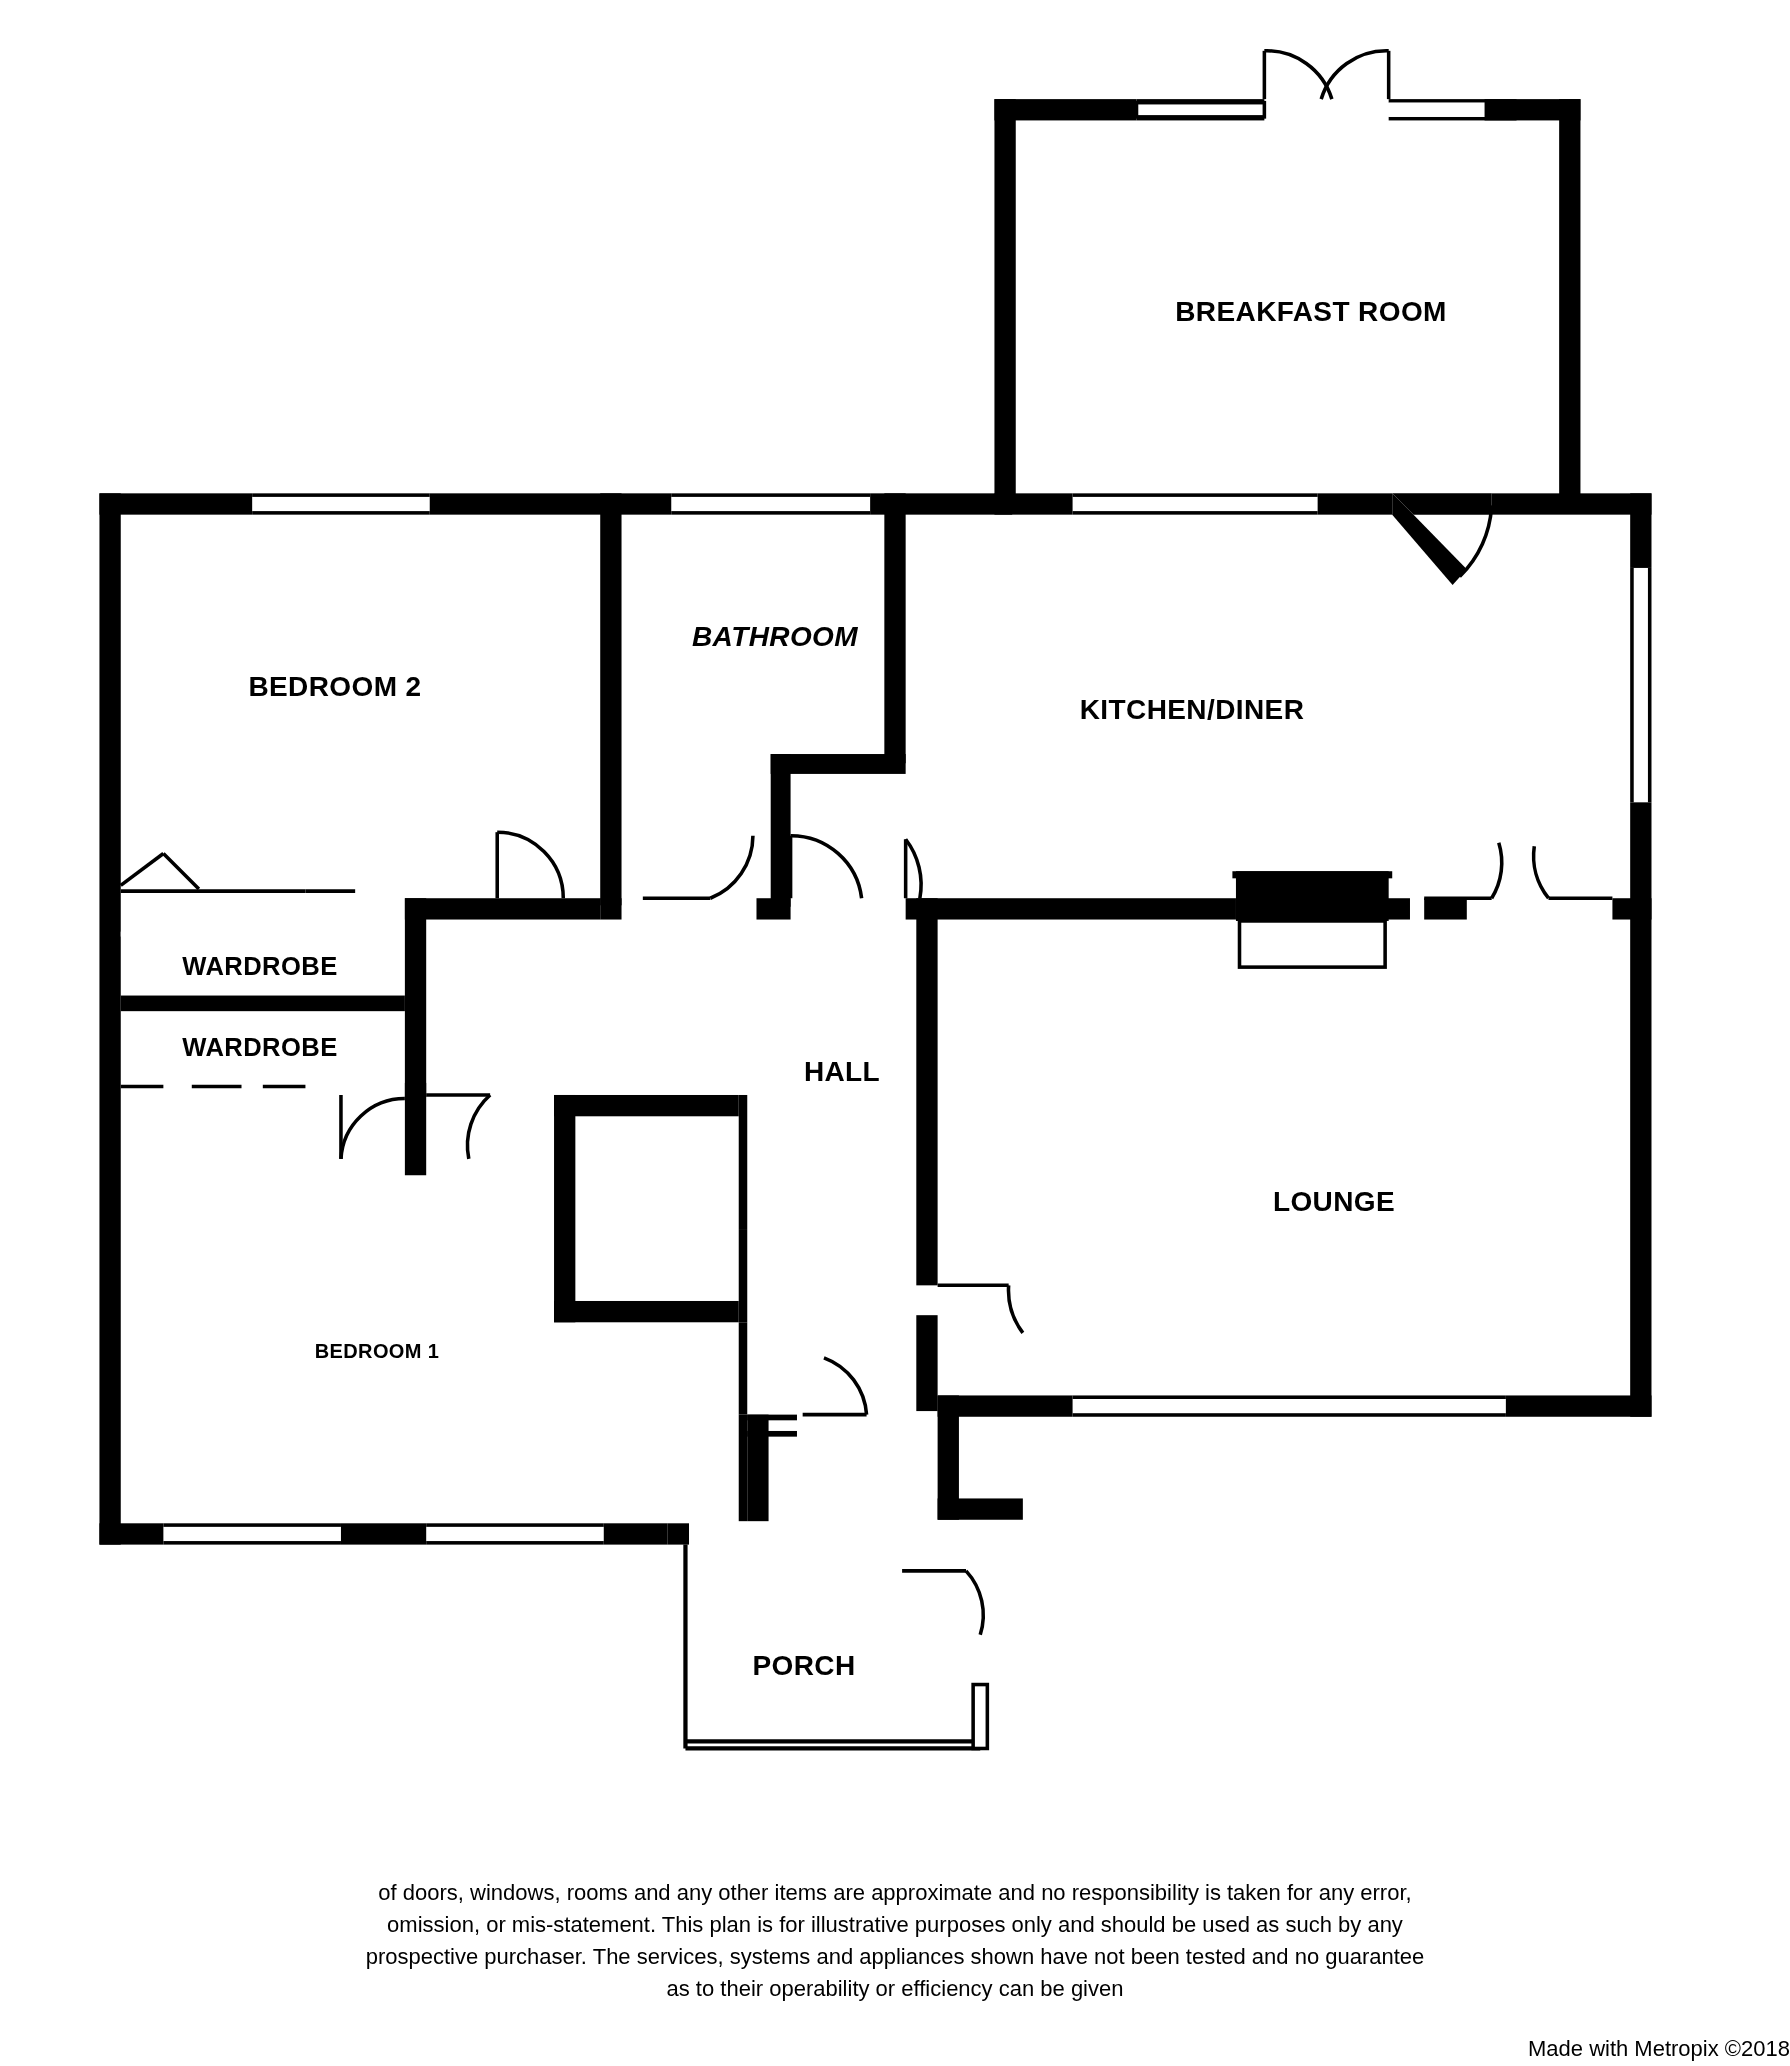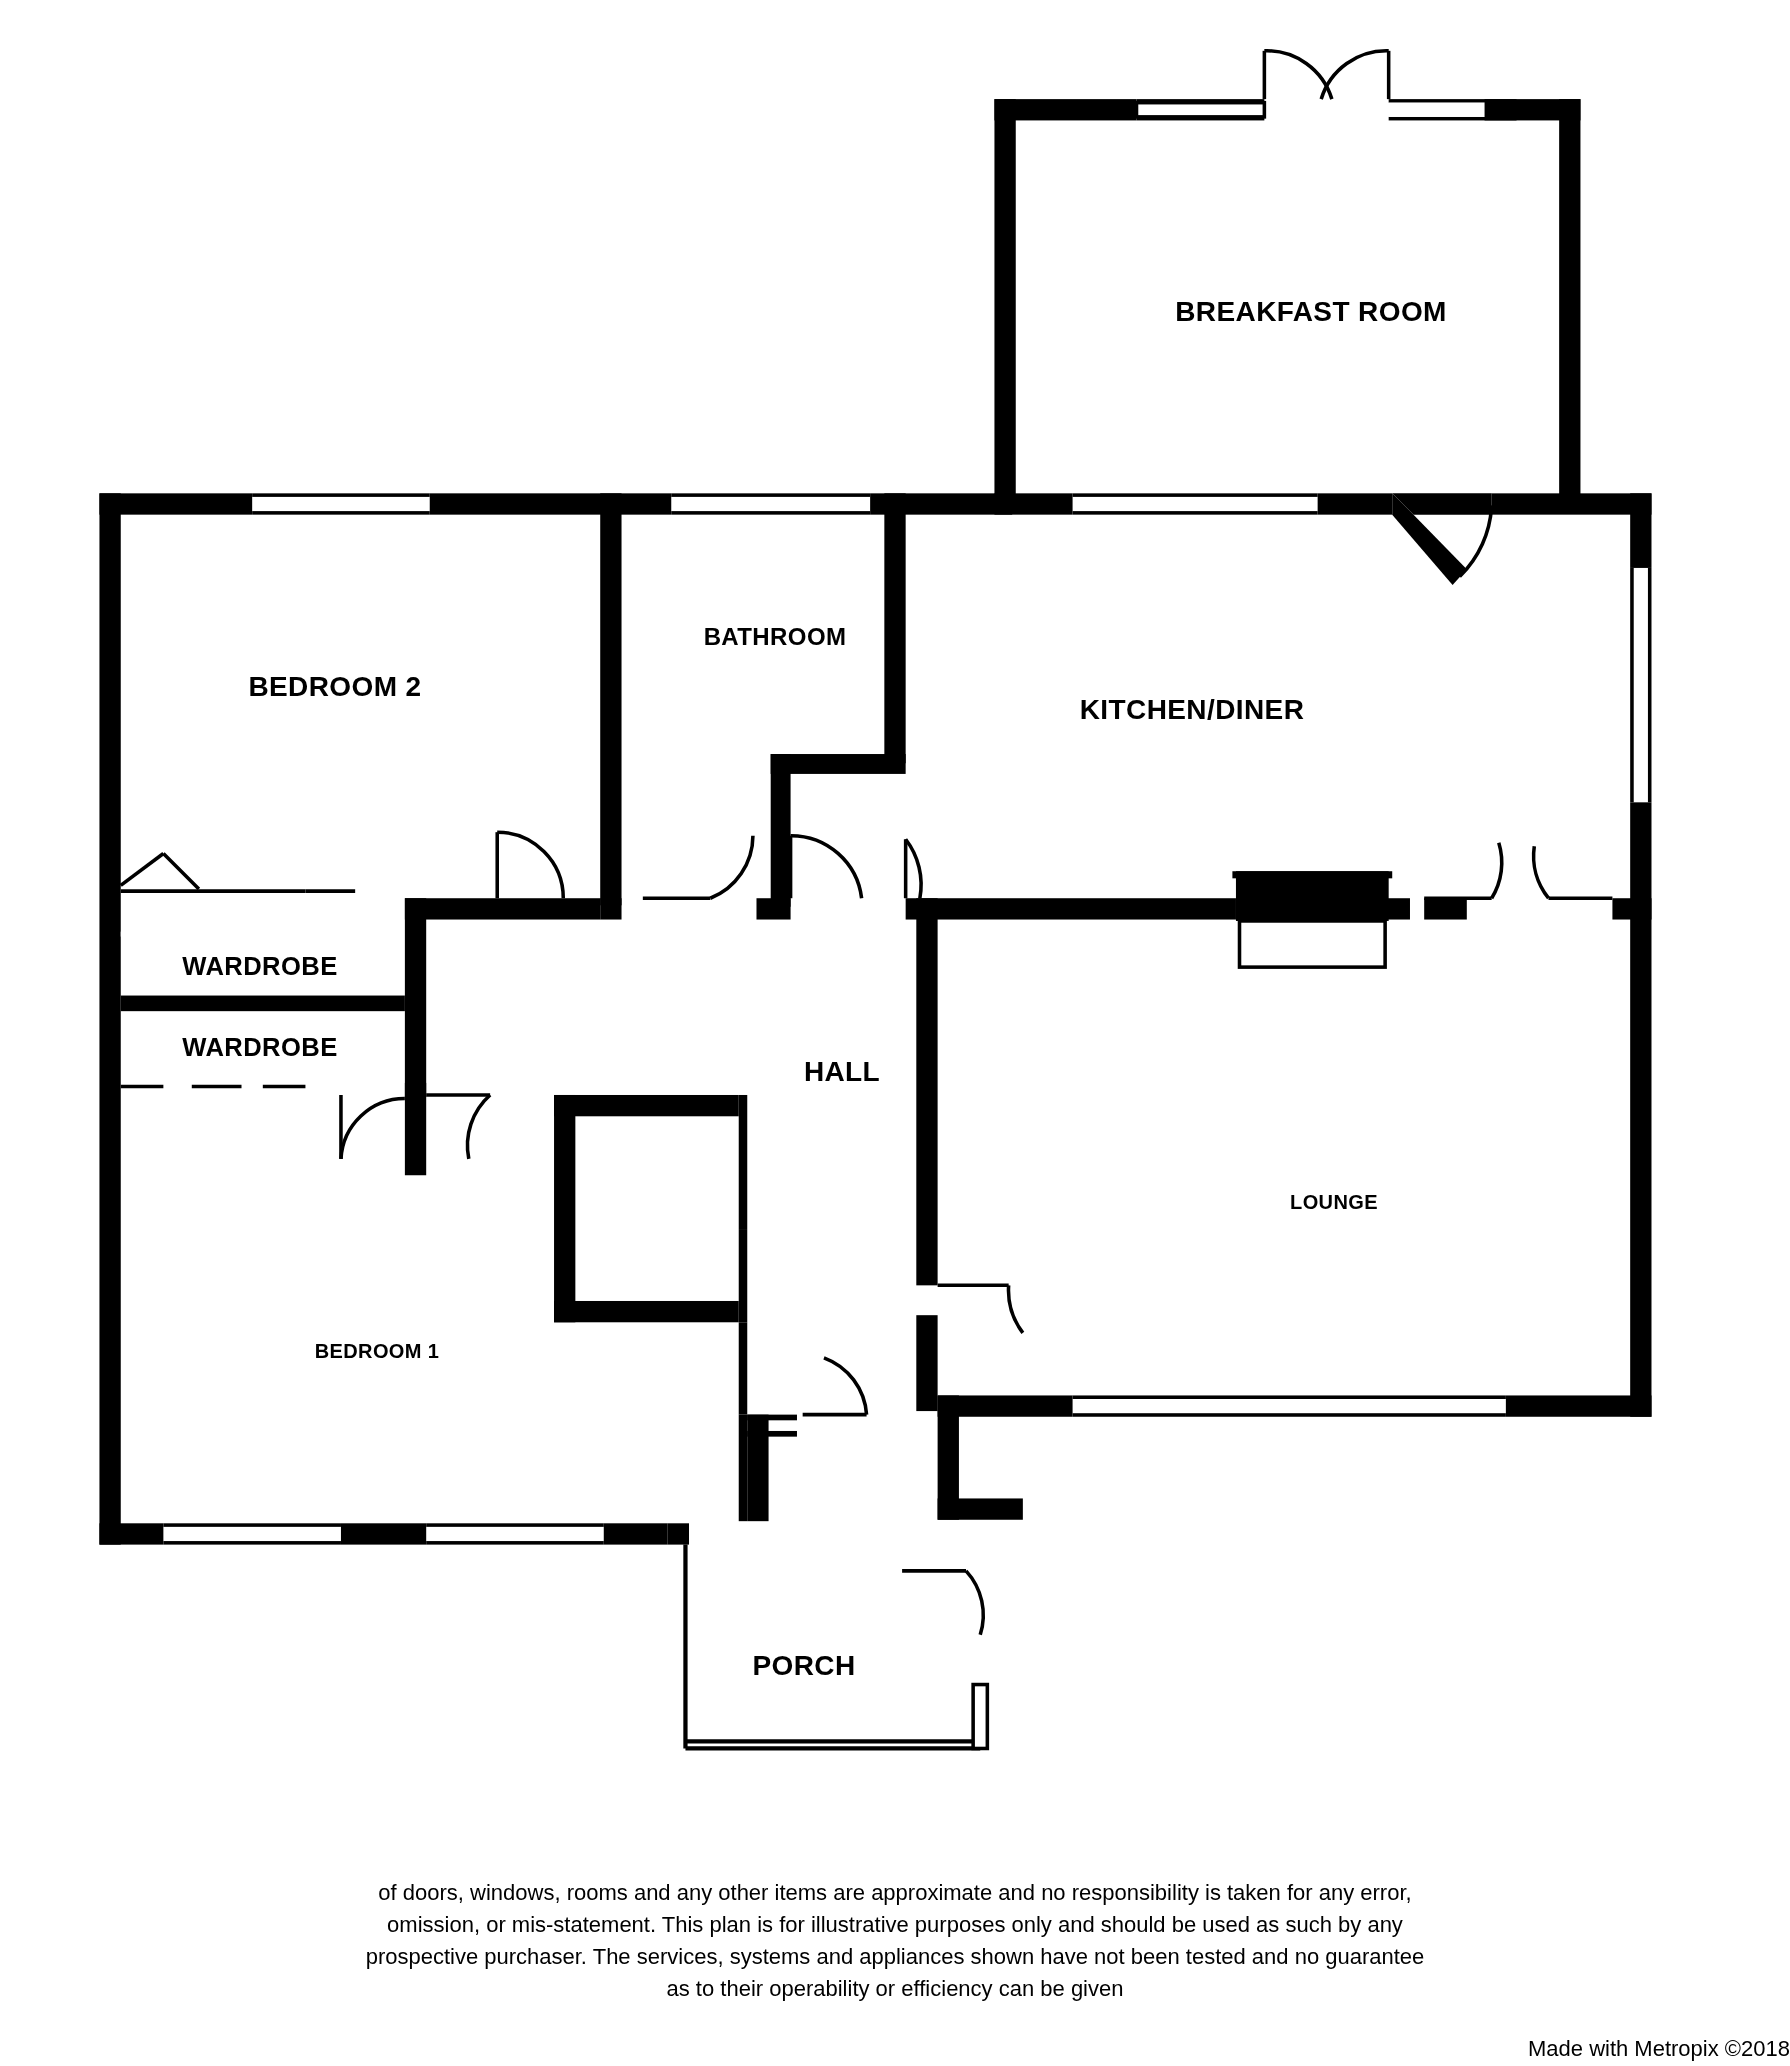--- a/index.html
+++ b/index.html
@@ -242,27 +242,27 @@
       <path d="M965 2163 L965 2450"></path>
       <path d="M965 2450 L1380 2450"></path>
       <path d="M1380 2450 L1380 2370"></path>
       <path d="M965 2440 L1380 2440"></path>
     </g>
     <rect x="1370" y="2360" width="20" height="90" fill="#ffffff" stroke="#000000" stroke-width="5"></rect>
 
   </svg>
 
   <div class="room-label" style="left:1311px; top:304px; font-size:28px;">BREAKFAST ROOM</div>
-  <div class="room-label" style="left:775px; top:629px; font-size:24px;">BATHROOM</div>
+  <div class="room-label" style="left:775px; top:629px; font-size:28px;font-style:italic;">BATHROOM</div>
   <div class="room-label" style="left:335px; top:679px; font-size:28px;">BEDROOM 2</div>
   <div class="room-label" style="left:1192px; top:702px; font-size:28px;">KITCHEN/DINER</div>
   <div class="room-label" style="left:260px; top:958px; font-size:25.6px;">WARDROBE</div>
   <div class="room-label" style="left:260px; top:1039px; font-size:25.6px;">WARDROBE</div>
   <div class="room-label" style="left:842px; top:1064px; font-size:28px;">HALL</div>
-  <div class="room-label" style="left:1334px; top:1194px; font-size:20px;">LOUNGE</div>
+  <div class="room-label" style="left:1334px; top:1194px; font-size:28px;">LOUNGE</div>
   <div class="room-label" style="left:377px; top:1343px; font-size:20px;">BEDROOM 1</div>
   <div class="room-label" style="left:804px; top:1658px; font-size:28px;text-align:right;">PORCH</div>
 
   <div class="disclaimer" style="top:1869px;">
     <div>of doors, windows, rooms and any other items are approximate and no responsibility is taken for any error,</div>
     <div>omission, or mis-statement. This plan is for illustrative purposes only and should be used as such by any</div>
     <div>prospective purchaser. The services, systems and appliances shown have not been tested and no guarantee</div>
     <div>as to their operability or efficiency can be given</div>
   </div>
 

